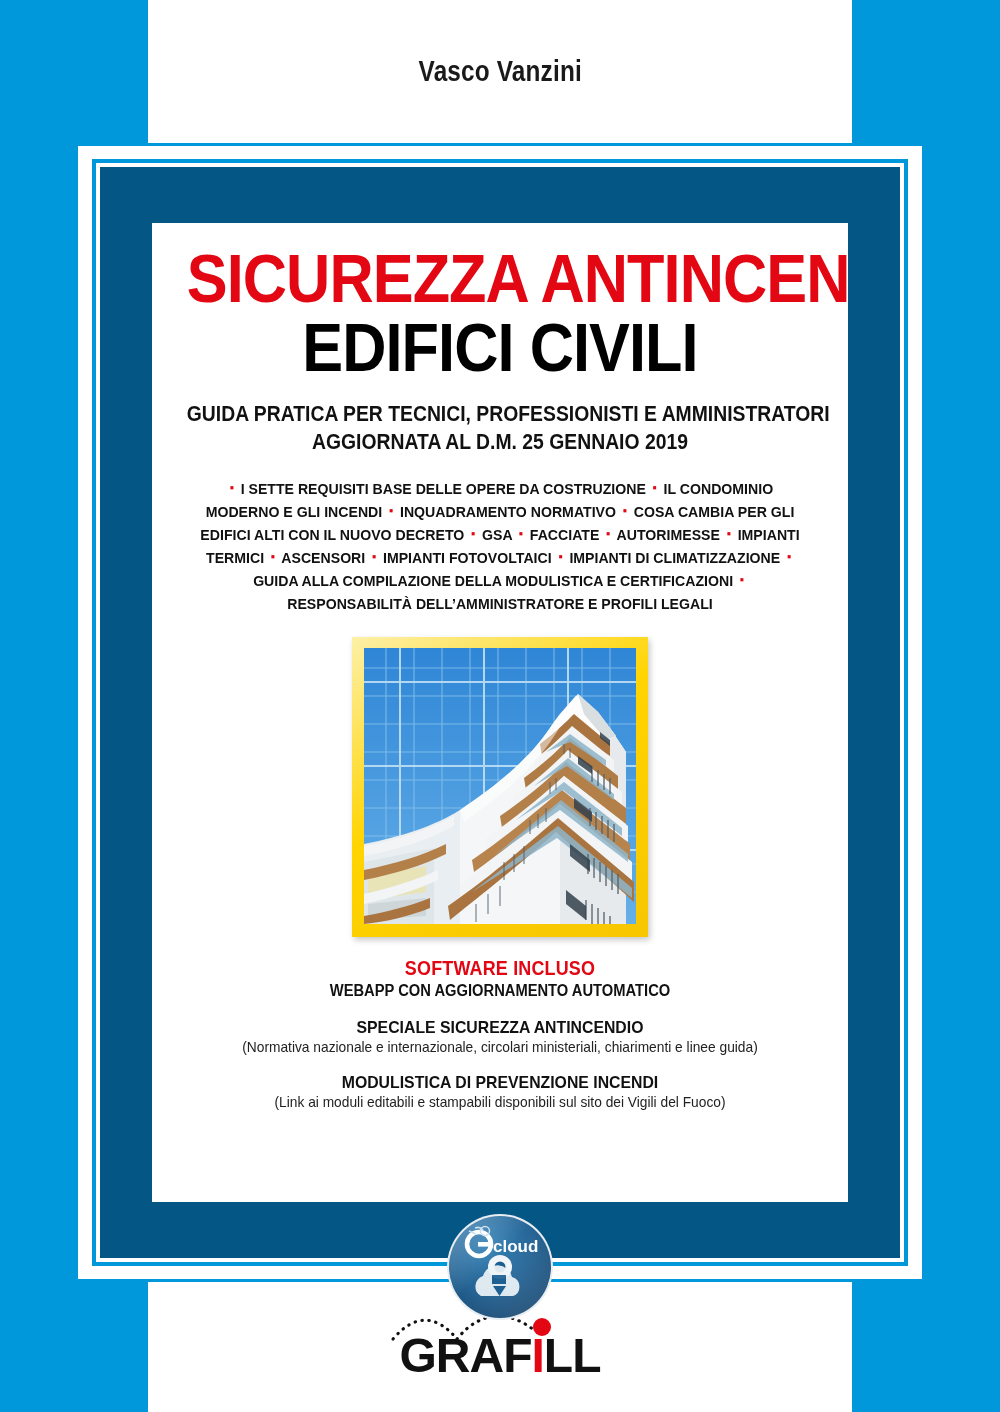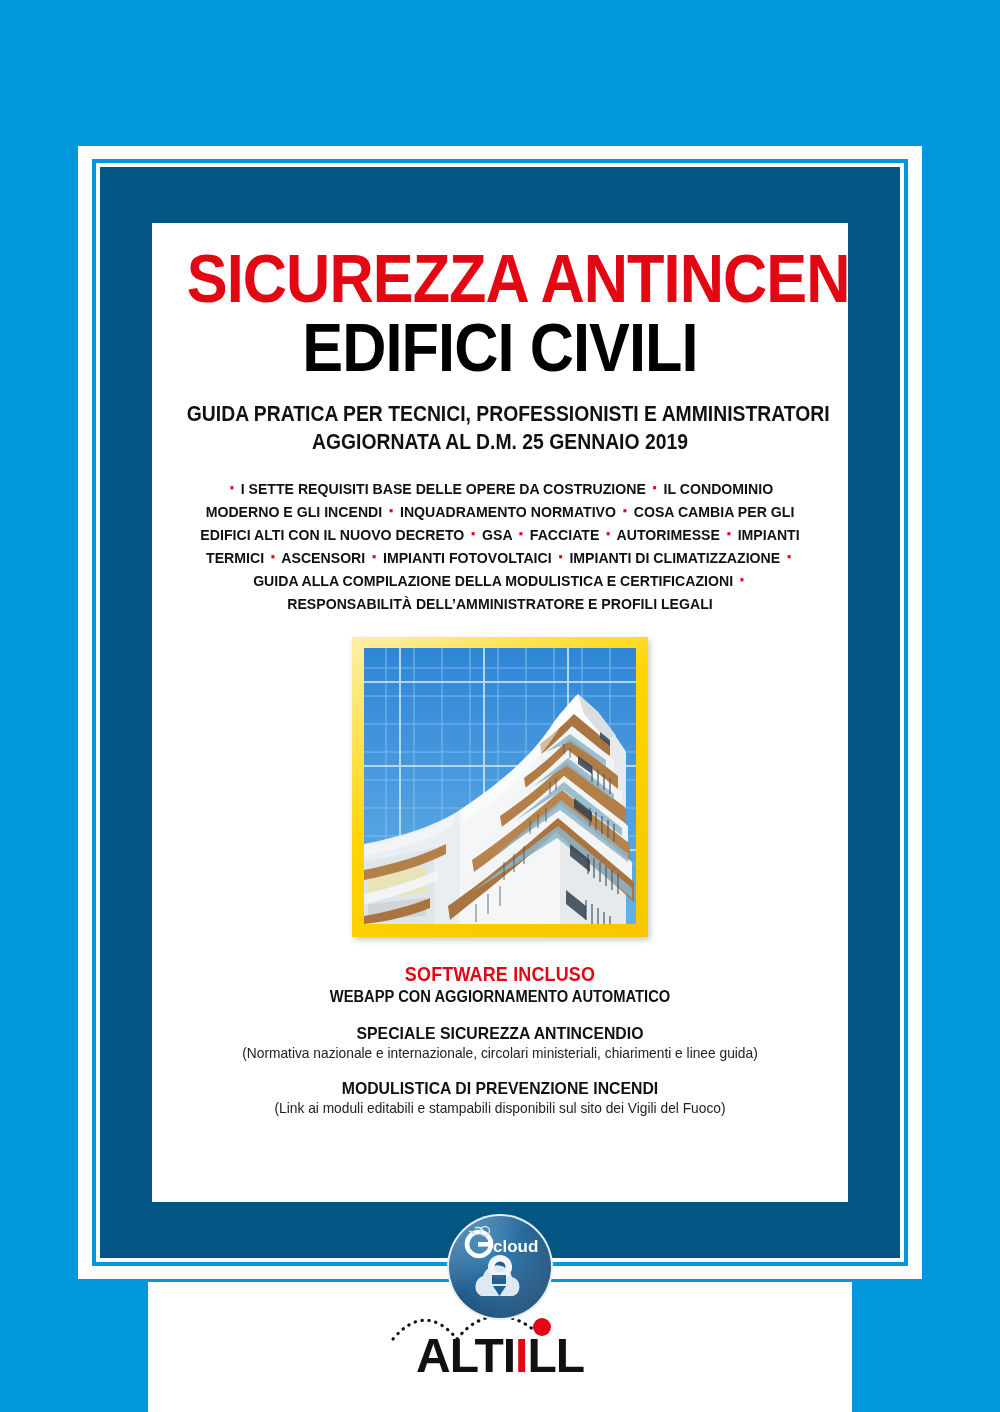--- a/index.html
+++ b/index.html
@@ -90,21 +90,21 @@
     padding:0;position:relative;
     box-shadow:2px 3px 6px rgba(0,0,0,.22);
   }
   .photo{
     position:absolute;left:12px;top:11px;width:272px;height:276px;
     overflow:hidden;background:#4a9ede;
   }
   .photo svg{display:block;}
 
   
-  .software{margin-top:26px;text-align:center;}
+  .software{margin-top:20px;text-align:center;}
   .sw-red{
     color:#e30613;font-weight:700;font-size:19.5px;
     transform:scaleX(.92);letter-spacing:.2px;
   }
   .sw-black{
     color:#111;font-weight:700;font-size:16px;margin-top:2px;
     transform:scaleX(.92);
   }
   .sw-head{
     color:#111;font-weight:700;font-size:17px;margin-top:18px;
@@ -128,20 +128,23 @@
     font-size:48px;font-weight:700;color:#111;letter-spacing:-1px;
   }
   .grafill-word .red{color:#e30613;}
   .grafill-arcs{position:absolute;left:0;top:0;}
 </style>
 </head>
 <body>
 
 <div class="cover">
 
+  <div class="band-top">
+    <div class="author">Vasco Vanzini</div>
+  </div>
 
   <div class="frame-outer">
     <div class="frame-blue">
       <div class="frame-white2">
         <div class="frame-dark">
 
           <div class="panel">
 
             <div class="title-main">SICUREZZA ANTINCENDIO</div>
             <div class="title-sub">EDIFICI CIVILI</div>
@@ -300,18 +303,18 @@
   <div class="band-bottom">
     <div class="grafill">
       <svg class="grafill-arcs" width="250" height="40" viewBox="0 0 250 40">
         <g stroke="#111" stroke-width="3.1" stroke-linecap="round" fill="none" stroke-dasharray="0.5 6.5">
           <path d="M18 30 C40 4 62 6 82 30"></path>
           <path d="M82 30 C106 0 136 2 160 22"></path>
         </g>
         <circle cx="167" cy="18" r="9" fill="#e30613"></circle>
       </svg>
       <div class="grafill-word">
-        <span>ALTI</span><span class="red">I</span><span>LL</span>
+        <span>GRAF</span><span class="red">I</span><span>LL</span>
       </div>
     </div>
   </div>
 
 </div>
 
 </body></html>

